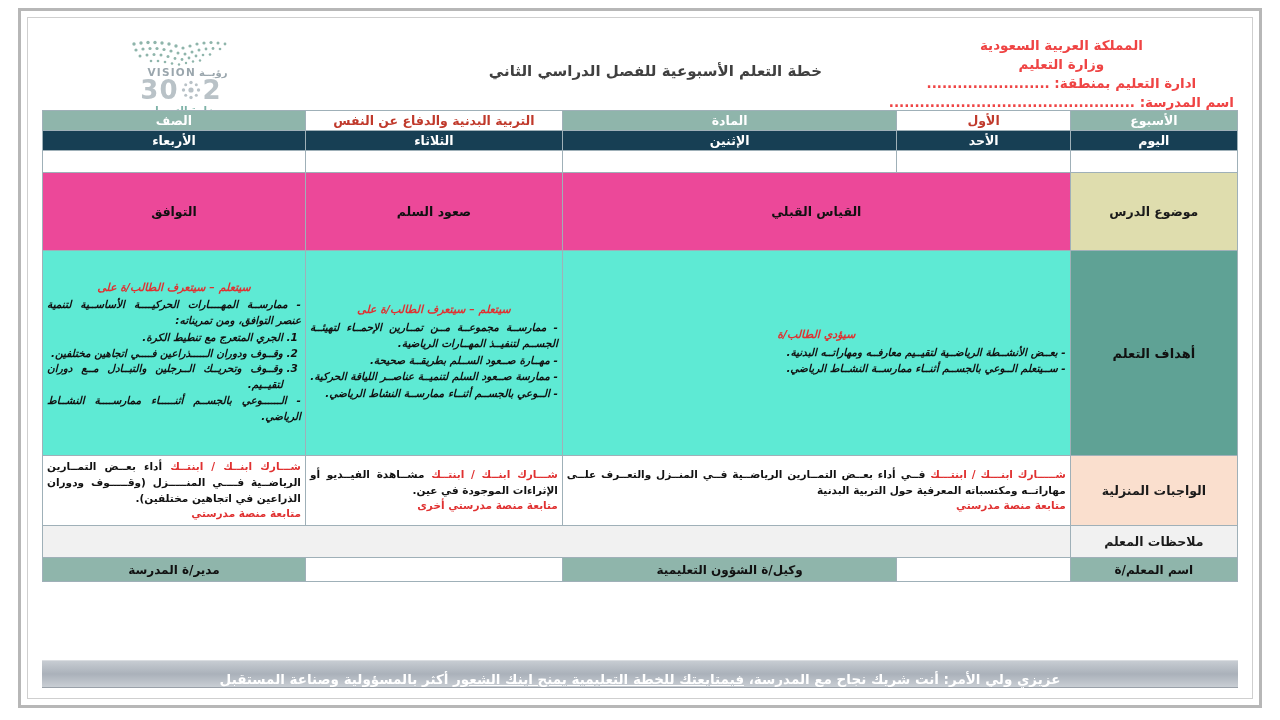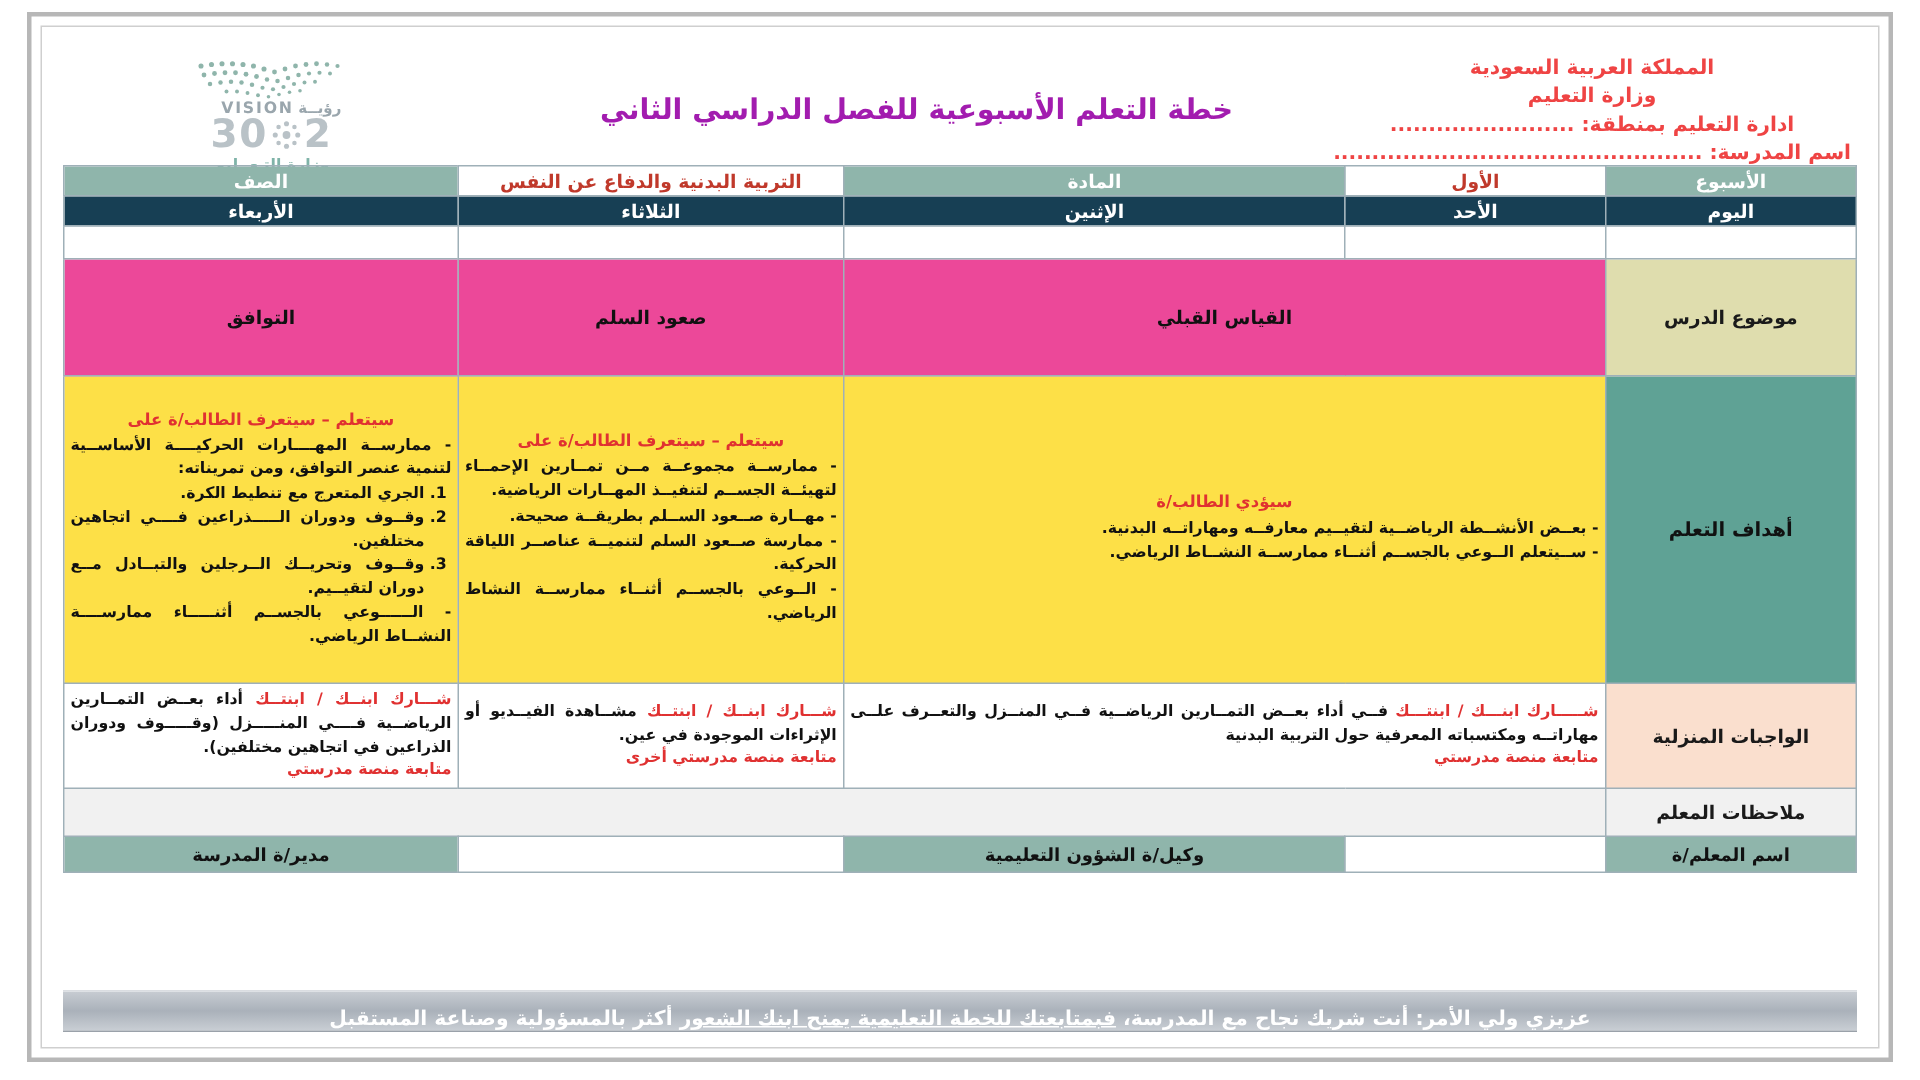--- a/index.html
+++ b/index.html
@@ -56,22 +56,22 @@
     font-size: 13.5px;
     line-height: 1.42;
     font-weight: 600;
   }
   .ministry-block div { white-space: nowrap; }
 
   .doc-title {
     position: absolute;
     top: 44px;
     right: 430px;
-    color: #a21caf;
-    font-size: 19px;
+    color: #404040;
+    font-size: 15px;
     font-weight: bold;
     white-space: nowrap;
   }
 
   
   .logo {
     position: absolute;
     top: 20px;
     right: 1008px;
     width: 126px;
@@ -204,24 +204,25 @@
   .topic-cell {
     text-align: center;
     font-size: 12.5px;
     font-weight: bold;
     color: #111;
     height: 78px;
     background: #ec4899;
   }
 
   .obj-cell {
-    background: #fde047;
+    background: #5eead4;
     vertical-align: top;
     padding: 6px 6px 4px 6px;
     height: 205px;
+    font-style: italic;
   }
   .obj-cell.mid { vertical-align: middle; }
   .obj-head {
     color: #e03131;
     font-weight: bold;
     font-size: 11px;
     text-align: center;
     margin-bottom: 2px;
     line-height: 1.35;
   }

